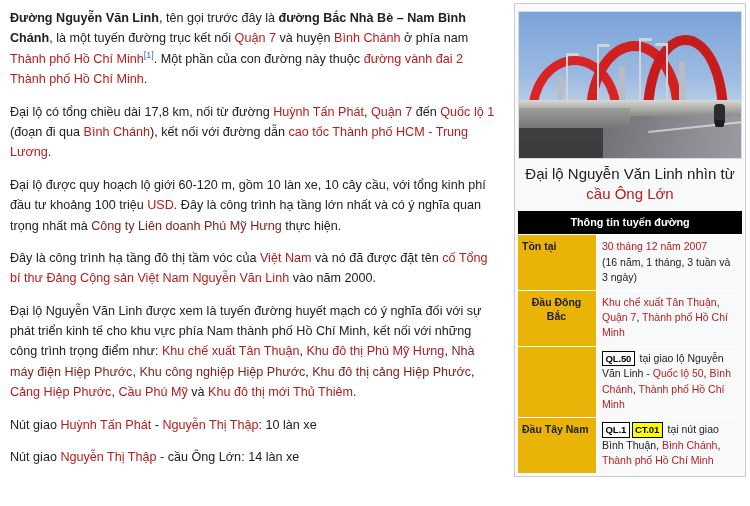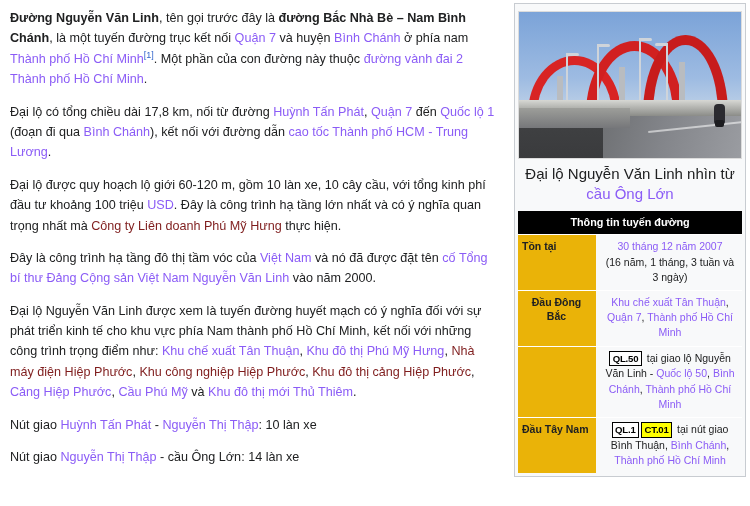--- a/index.html
+++ b/index.html
@@ -117,21 +117,20 @@
     width: 78px;
     line-height: 1.36;
     border-top: 1px solid #ffffff;
   }
   .ib-value {
     background: #f8f9fa;
     vertical-align: top;
     padding: 4px 4px 5px 6px;
     line-height: 1.45;
     border-top: 1px solid #ffffff;
-    text-align: center;
   }
 
   
   .shield {
     display: inline-block;
     border: 1.4px solid #000;
     background: #ffffff;
     color: #000;
     font-weight: bold;
     font-size: 9.6px;
@@ -168,21 +167,21 @@
     color: #54595d;
     margin-left: 8px;
     white-space: nowrap;
     vertical-align: 2px;
   }
   h2 .editsection .sep { color: #54595d; }
   .section-body { margin-top: 10px; }
   .section-body p { margin: 0 0 12px; }
 
   a, .lnk {
-    color: #8b5cf6;
+    color: #b91c1c;
     text-decoration: none;
     cursor: pointer;
   }
   .lnk.red { color: #7f1d1d; }
   sup.ref { font-size: 9px; vertical-align: super; line-height: 0; }
   sup.ref .lnk { color: #3366cc; }
 </style>
 </head>
 <body>
 

